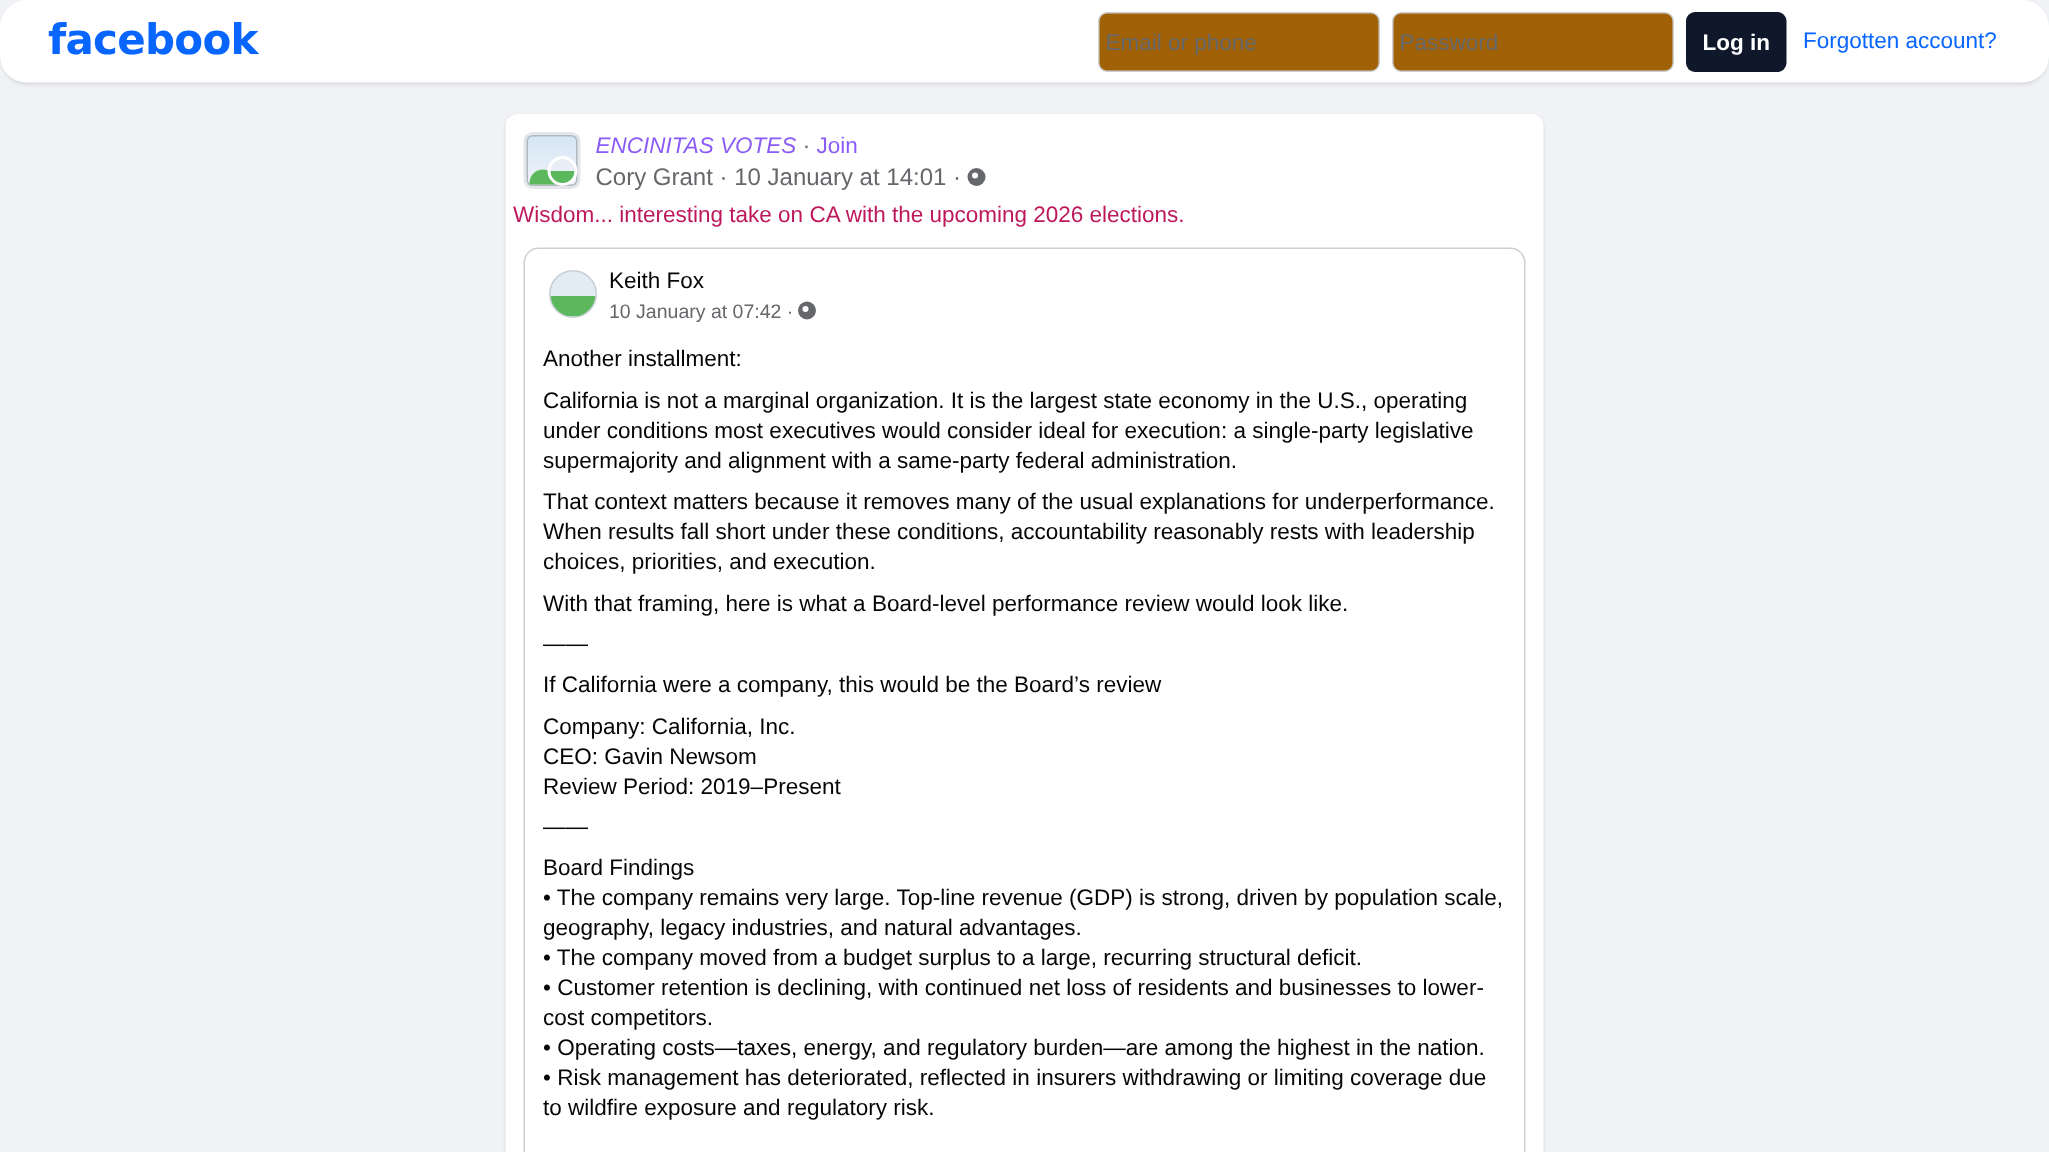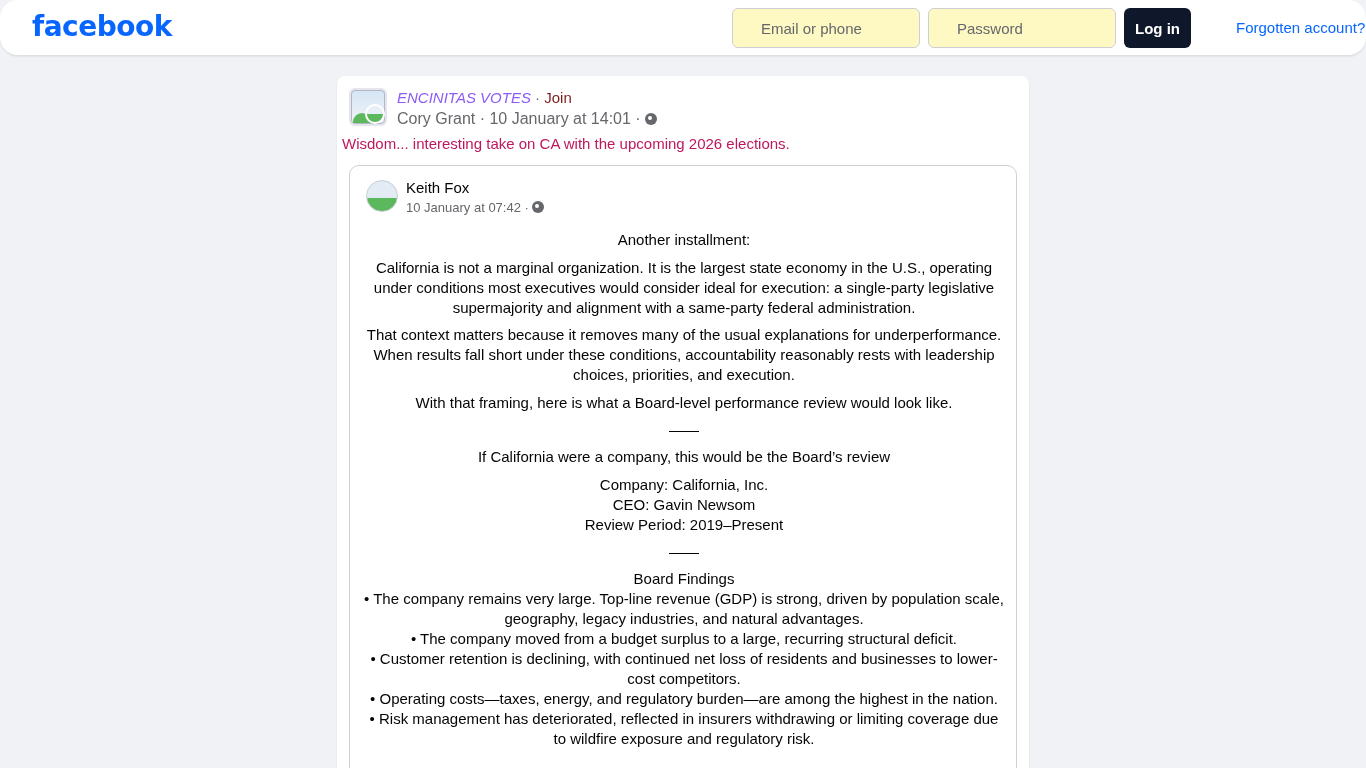--- a/index.html
+++ b/index.html
@@ -1,46 +1,46 @@
 <!DOCTYPE html>
 <html><head>
 <meta charset="utf-8">
 <style>
   * { box-sizing: border-box; margin: 0; padding: 0; }
   html, body { width: 1366px; height: 768px; overflow: hidden; }
   body { background: #f0f2f5; font-family: "Liberation Sans", "DejaVu Sans", sans-serif; color: #050505; }
   .topbar { position: absolute; left: 0; top: 0; width: 1366px; height: 56px; background: #fff; border-bottom: 1px solid #dddfe2; box-shadow: 0 1px 2px rgba(0,0,0,0.06); border-radius: 18px; }
   .logo { position: absolute; left: 32px; top: 10px; font-size: 28px; font-weight: bold; color: #0866ff; letter-spacing: -0.5px; font-family: "DejaVu Sans", sans-serif; }
-  .field { position: absolute; top: 8px; height: 40px; width: 188px; border: 1px solid #ccd0d5; border-radius: 6px; background: #fef9c3; padding: 0 28px; font-size: 15px; color: #050505; font-family: "Liberation Sans", sans-serif; }
+  .field { position: absolute; top: 8px; height: 40px; width: 188px; border: 1px solid #ccd0d5; border-radius: 6px; background: #a16207; padding: 0 4px; font-size: 15px; color: #050505; font-family: "Liberation Sans", sans-serif; }
   .field::placeholder { color: #65676b; }
   .email { left: 732px; }
   .password { left: 928px; }
   .login-btn { position: absolute; left: 1124px; top: 8px; height: 40px; width: 67px; background: #0f172a; color: #fff; font-weight: bold; font-size: 15px; border: none; border-radius: 6px; font-family: "Liberation Sans", sans-serif; }
-  .forgot { position: absolute; left: 1236px; top: 19px; font-size: 15px; color: #0866ff; text-decoration: none; }
+  .forgot { position: absolute; left: 1202px; top: 19px; font-size: 15px; color: #0866ff; text-decoration: none; }
 
   .card { position: absolute; left: 337px; top: 76px; width: 692px; height: 720px; background: #fff; border-radius: 8px; box-shadow: 0 1px 2px rgba(0,0,0,0.1); }
   .avatar-group { position: absolute; left: 12px; top: 12px; width: 38px; height: 38px; border-radius: 6px; background: #e4e6eb; overflow: hidden; }
   .avatar-group .sky { position:absolute; left:2px; top:2px; width:34px; height:34px; border-radius:4px; background: linear-gradient(#d6e6f5,#eef3f8); border:1px solid #b0b8c4; }
   .avatar-group .hill { position:absolute; left:4px; bottom:3px; width:18px; height:10px; border-radius: 10px 10px 0 0; background:#5cb85c; }
   .avatar-small { position:absolute; left:16px; top:16px; width:20px; height:20px; border-radius:50%; background: linear-gradient(#e8eef5 50%, #5cb85c 50%); border:2px solid #fff; }
   .group-line { position: absolute; left: 60px; top: 13px; font-size: 15px; white-space: nowrap; }
   .group-name { color: #8b5cf6; font-weight: 500; font-style: italic; }
   .sep { color: #65676b; }
-  .join { color: #7f1d1d; }
+  .join { color: #8b5cf6; }
   .meta { position: absolute; left: 60px; top: 34px; font-size: 16px; color: #65676b; white-space: nowrap; }
   .globe { display: inline-block; width: 12px; height: 12px; border-radius: 50%; background: #65676b; vertical-align: -1px; position: relative; }
   .globe::after { content:""; position:absolute; left:3px; top:3px; width:4px; height:4px; border-radius:50%; background:#fff; }
   .caption { position: absolute; left: 5px; top: 59px; font-size: 15px; color: #be185d; white-space: nowrap; }
 
   .shared { position: absolute; left: 12px; top: 89px; width: 668px; height: 640px; border: 1px solid #ced0d4; border-radius: 10px; }
   .sh-avatar { position: absolute; left: 16px; top: 14px; width: 32px; height: 32px; border-radius: 50%; background: linear-gradient(#e3ebf4 55%, #5cb85c 55%); border: 1px solid #c8ced6; }
   .sh-name { position: absolute; left: 56px; top: 13px; font-size: 15px; font-weight: 500; color: #050505; }
   .sh-meta { position: absolute; left: 56px; top: 34px; font-size: 13px; color: #65676b; white-space: nowrap; }
   .body-text { position: absolute; left: 12px; top: 64px; width: 644px; font-size: 15px; line-height: 20px; color: #050505; }
-  .body-text p { margin-bottom: 7.5px; text-align: center; }
+  .body-text p { margin-bottom: 7.5px; }
   .body-text .dash { margin-bottom: 7px; }
 </style>
 </head>
 <body>
 
 <div class="topbar">
   <div class="logo">facebook</div>
   <input class="field email" type="text" placeholder="Email or phone" style="">
   <input class="field password" type="password" placeholder="Password" style="">
   <button class="login-btn">Log in</button>

